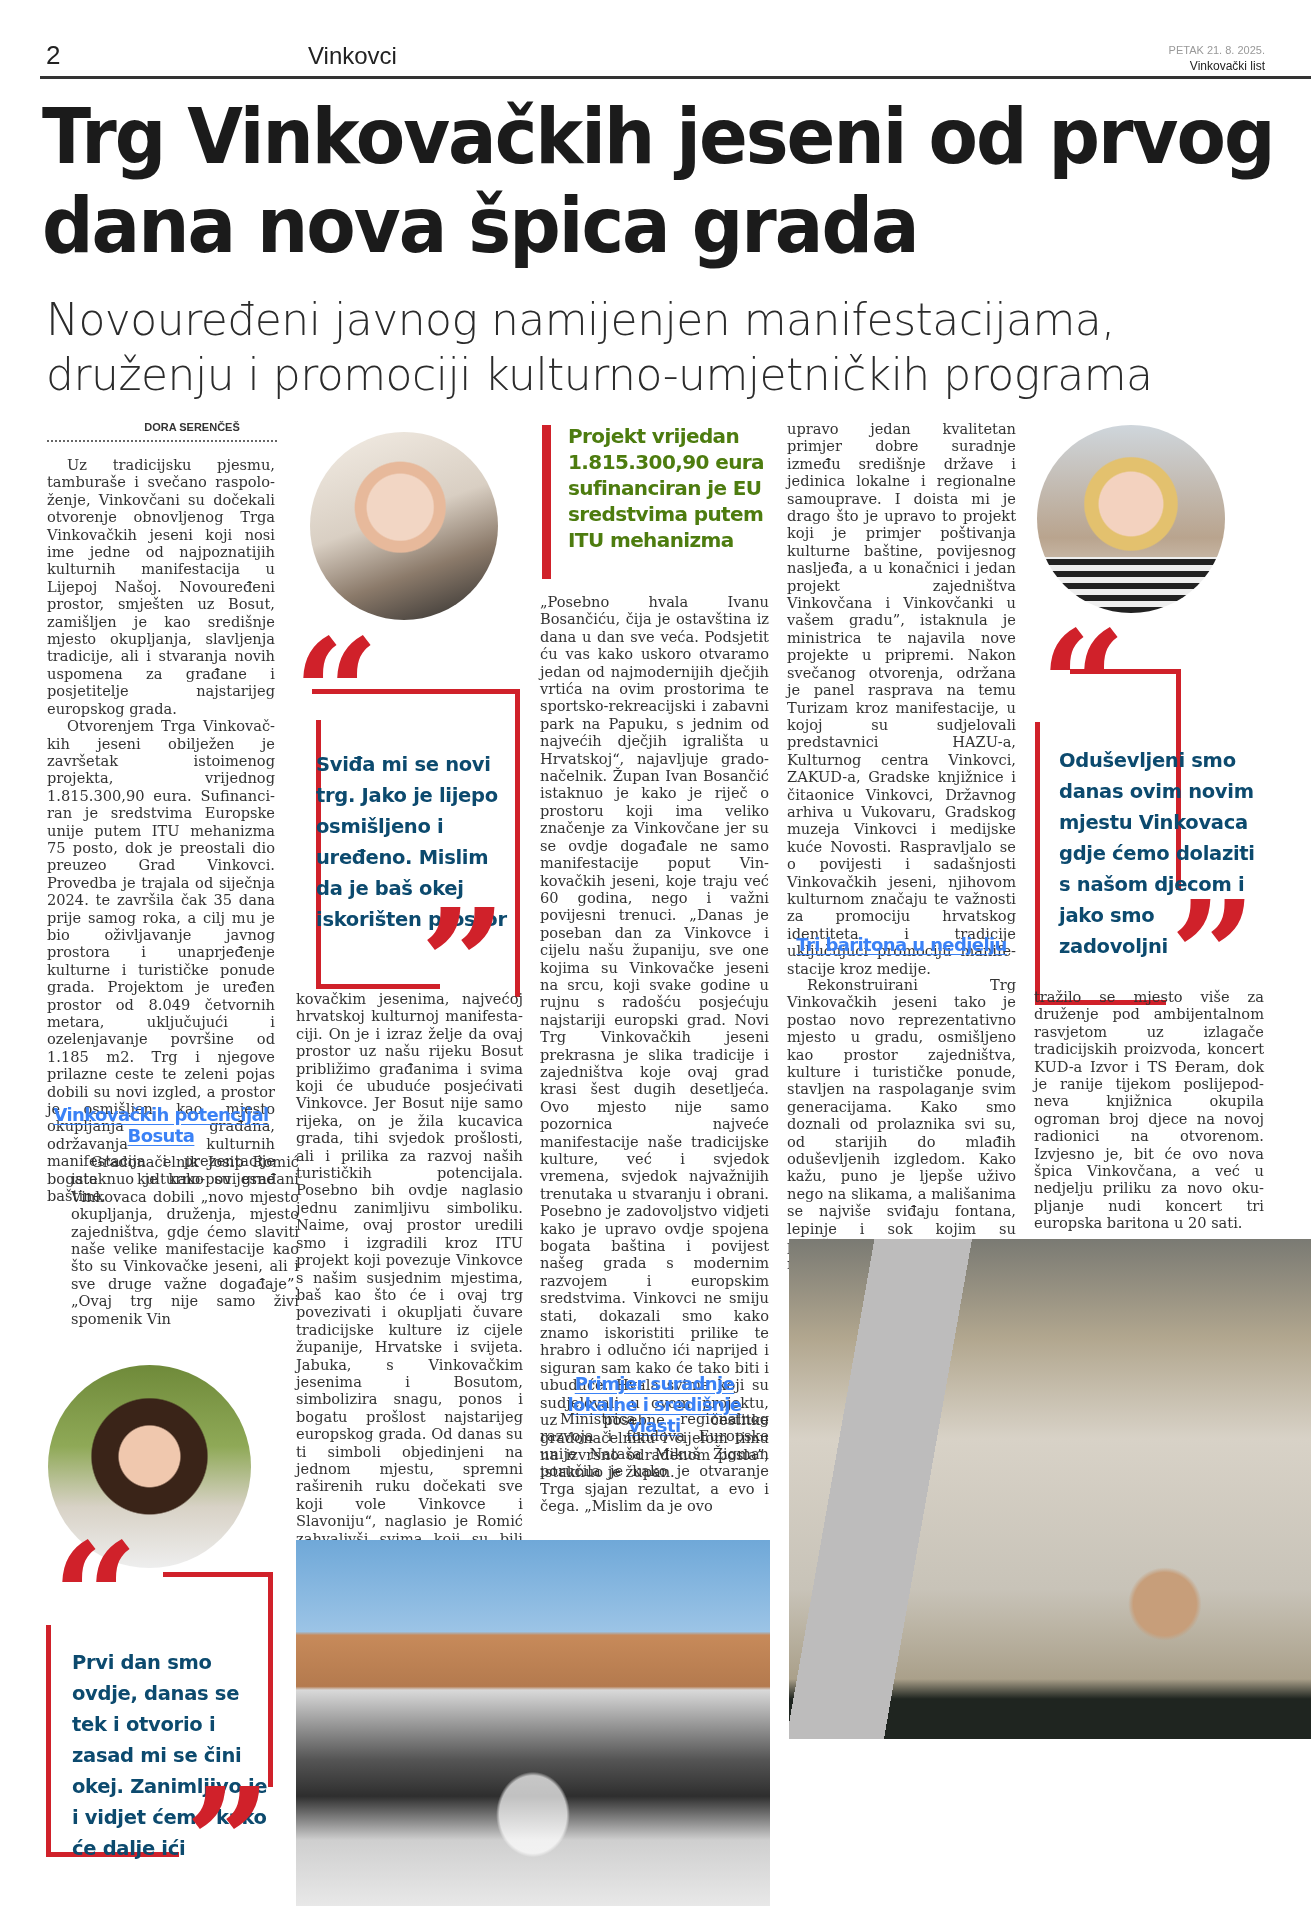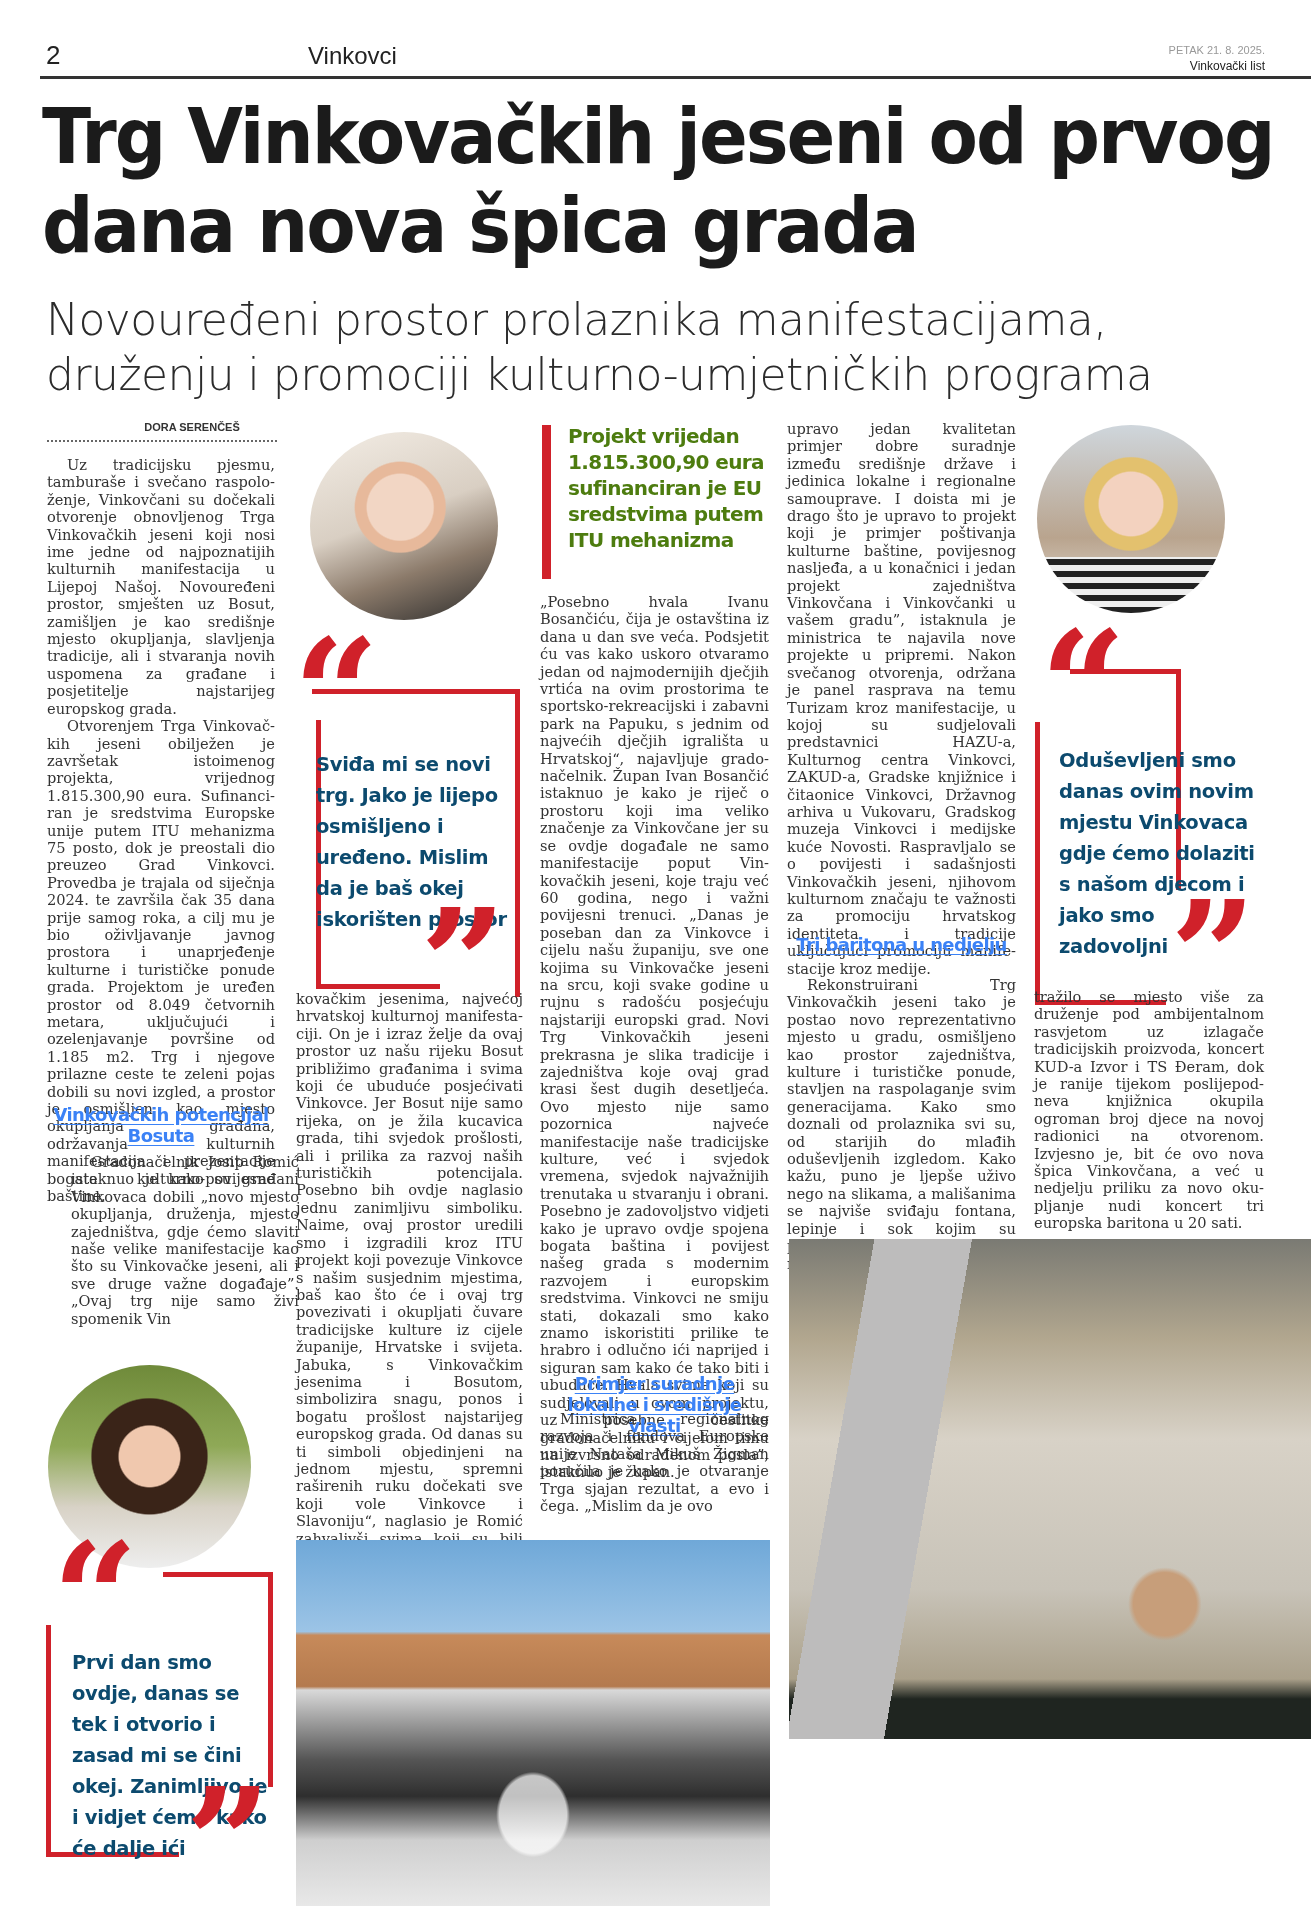--- a/index.html
+++ b/index.html
@@ -89,21 +89,21 @@
 </head>
 <body>
 
 <div class="abs page-num">2</div>
 <div class="abs section-name">Vinkovci</div>
 <div class="abs date">PETAK 21. 8. 2025.</div>
 <div class="abs paper">Vinkovački list</div>
 <div class="abs rule"></div>
 
 <h1 class="abs headline">Trg Vinkovačkih jeseni od prvog dana nova špica grada</h1>
-<h2 class="abs subhead">Novouređeni prostor prolaznika manifestacijama, druženju i promociji kulturno-umjetničkih programa</h2>
+<h2 class="abs subhead">Novouređeni javnog namijenjen manifestacijama, druženju i promociji kulturno-umjetničkih programa</h2>
 
 <div class="abs author">DORA SERENČEŠ</div>
 <div class="abs author-dots"></div>
 
 <div class="abs body col1">
   <p>Uz tradicijsku pjesmu, tamburaše i svečano raspolo­ženje, Vinkovčani su dočekali otvorenje obnovljenog Trga Vin­kovačkih jeseni koji nosi ime jedne od najpoznatijih kulturnih manifestacija u Lijepoj Našoj. Novouređeni prostor, smješten uz Bosut, zamišljen je kao središnje mjesto okupljanja, slavljenja tradicije, ali i stvaranja novih uspomena za građane i posjeti­telje najstarijeg europskog grada.</p>
   <p>Otvorenjem Trga Vinkovač­kih jeseni obilježen je završetak istoimenog projekta, vrijednog 1.815.300,90 eura. Sufinanci­ran je sredstvima Europske unije putem ITU mehanizma 75 posto, dok je preostali dio preuzeo Grad Vinkovci. Provedba je trajala od siječnja 2024. te završila čak 35 dana prije samog roka, a cilj mu je bio oživljavanje javnog prostora i unaprjeđenje kulturne i turi­stičke ponude grada. Projektom je uređen prostor od 8.049 četvornih metara, uključujući i ozelenjavanje površine od 1.185 m2. Trg i njegove prilazne ceste te zeleni pojas dobili su novi izgled, a prostor je osmišljen kao mjesto okupljanja građana, održavanja kulturnih manifestacija i pre­zentacije bogate kulturno-povi­jesne baštine.</p>
 </div>
 <div class="abs subtitle sub-tur">Vinkovačkih potencijal Bosuta</div>
 <div class="abs body col1b">

